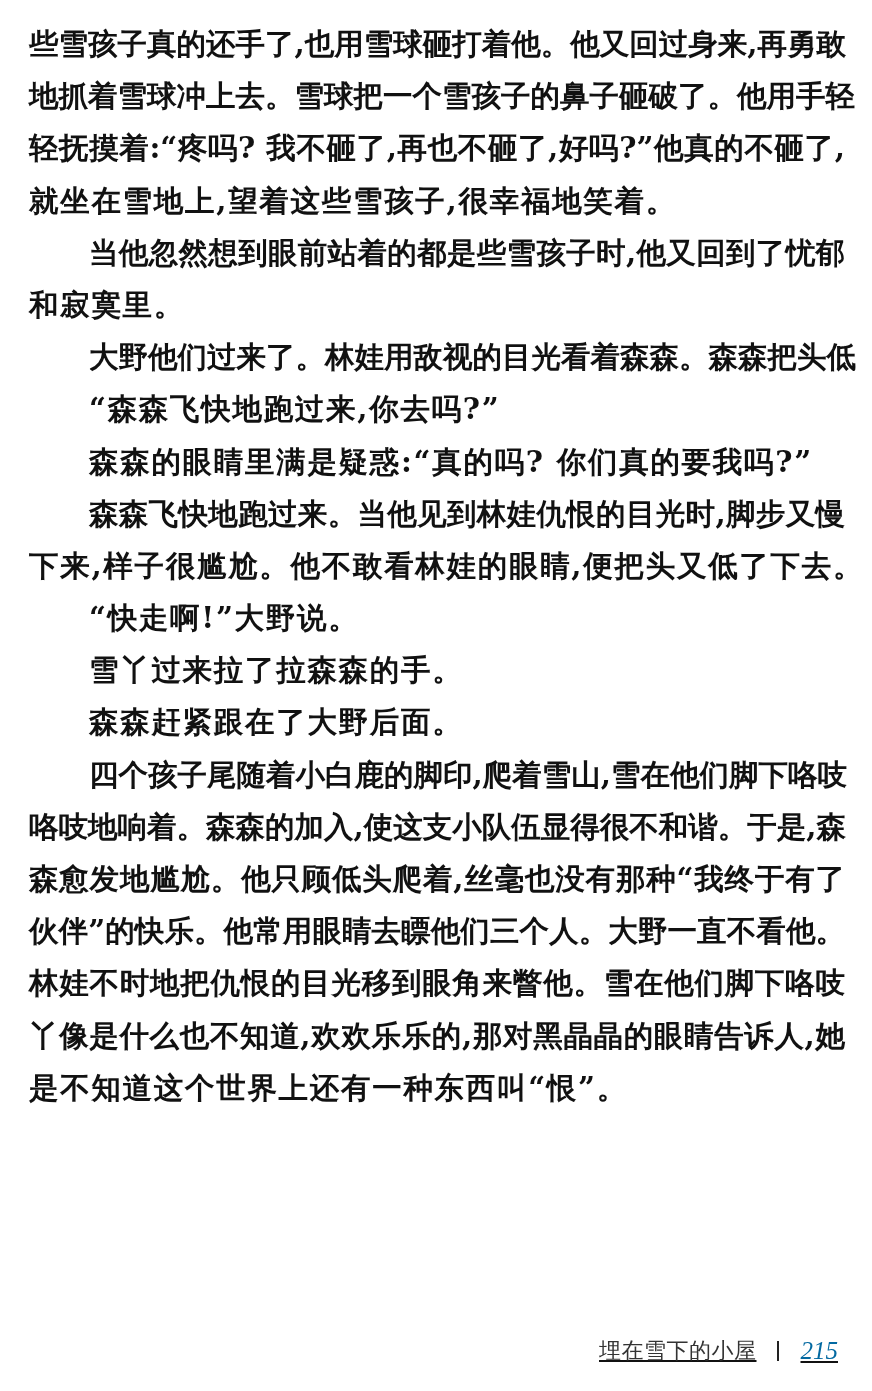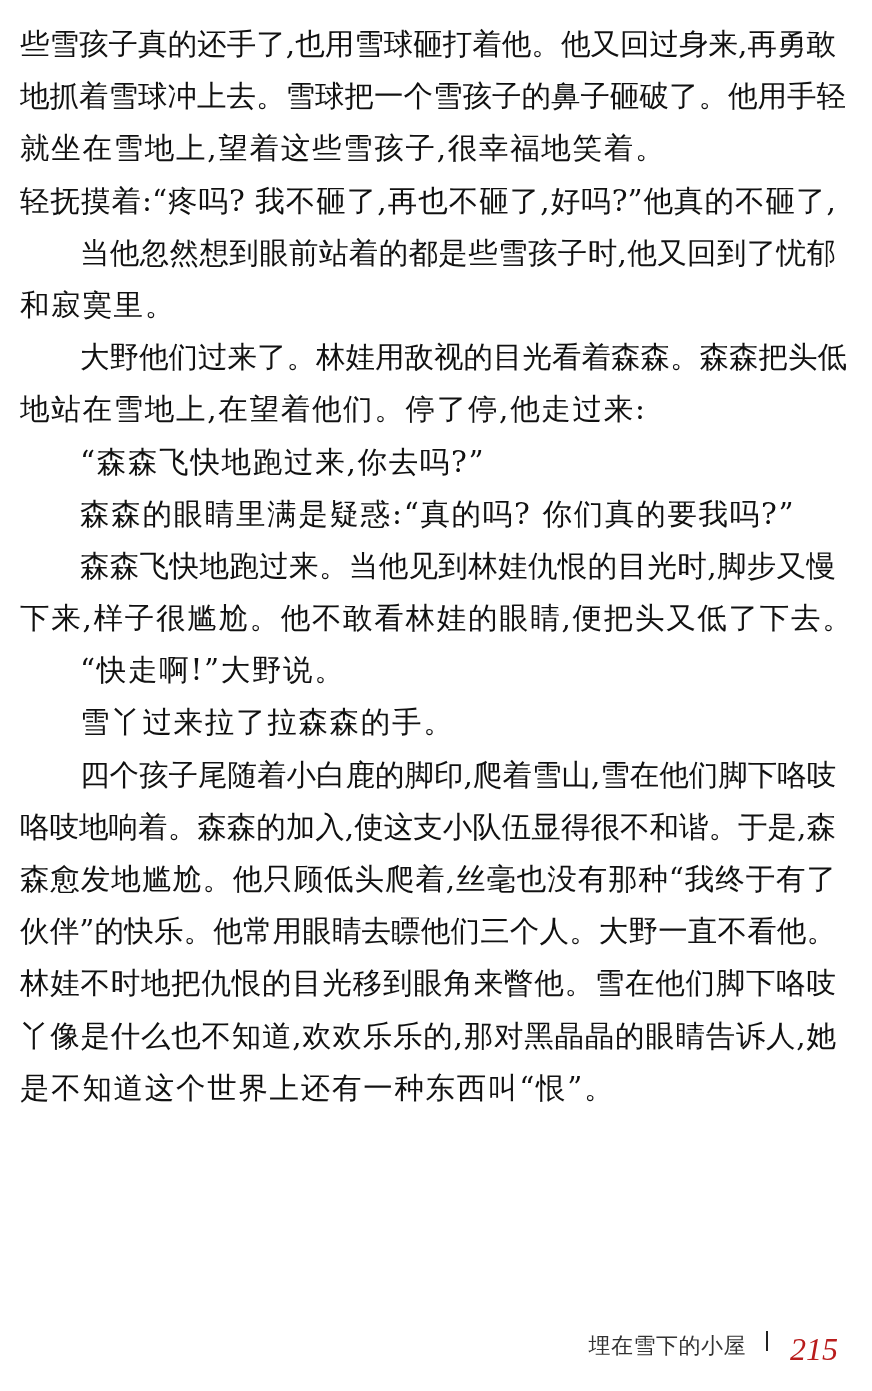--- a/index.html
+++ b/index.html
@@ -10,23 +10,24 @@
     body {
       width: 872px;
       height: 1391px;
       position: relative;
       overflow: hidden;
       font-family: "DejaVu Serif", "Liberation Serif", serif;
       color: #111111;
     }
     .page-body {
       position: absolute;
-      left: 20px;
+      left: 29px;
       top: 18px;
       width: 816px;
+      font-weight: bold;
     }
     .line {
       height: 52.2px;
       line-height: 52.2px;
       font-size: 29.5px;
       white-space: nowrap;
       letter-spacing: 1.7px;
     }
     .line.justify {
       text-align: justify;
@@ -34,60 +35,62 @@
       letter-spacing: 0;
     }
     .line.indent {
       padding-left: 60px;
     }
     .footer {
       position: absolute;
       right: 34px;
       top: 1331px;
       display: flex;
+      align-items: center;
       height: 40px;
+      text-decoration: underline;
     }
     .footer-title {
       font-family: "DejaVu Sans", "Liberation Sans", sans-serif;
       font-size: 22px;
       color: #333333;
       letter-spacing: 0.5px;
     }
     .footer-sep {
       display: inline-block;
       width: 2px;
       height: 20px;
       background: #222222;
       margin: 0 22px 0 20px;
     }
     .footer-page {
       font-family: "Liberation Serif", "DejaVu Serif", serif;
       font-style: italic;
-      font-size: 32px;
-      color: #b91c1c;
+      font-size: 25px;
+      color: #0369a1;
     }
   </style>
 </head>
 <body>
 
 <div class="page-body">
   <div class="line justify">些雪孩子真的还手了,也用雪球砸打着他。他又回过身来,再勇敢</div>
   <div class="line justify">地抓着雪球冲上去。雪球把一个雪孩子的鼻子砸破了。他用手轻</div>
+  <div class="line justify">轻抚摸着:“疼吗? 我不砸了,再也不砸了,好吗?”他真的不砸了,</div>
   <div class="line">就坐在雪地上,望着这些雪孩子,很幸福地笑着。</div>
-  <div class="line justify">轻抚摸着:“疼吗? 我不砸了,再也不砸了,好吗?”他真的不砸了,</div>
   <div class="line justify indent">当他忽然想到眼前站着的都是些雪孩子时,他又回到了忧郁</div>
   <div class="line">和寂寞里。</div>
   <div class="line justify indent">大野他们过来了。林娃用敌视的目光看着森森。森森把头低</div>
-  <div class="line">地站在雪地上,在望着他们。停了停,他走过来:</div>
   <div class="line indent">“森森飞快地跑过来,你去吗?”</div>
   <div class="line indent">森森的眼睛里满是疑惑:“真的吗? 你们真的要我吗?”</div>
   <div class="line justify indent">森森飞快地跑过来。当他见到林娃仇恨的目光时,脚步又慢</div>
   <div class="line">下来,样子很尴尬。他不敢看林娃的眼睛,便把头又低了下去。</div>
   <div class="line indent">“快走啊!”大野说。</div>
   <div class="line indent">雪丫过来拉了拉森森的手。</div>
+  <div class="line indent">森森赶紧跟在了大野后面。</div>
   <div class="line justify indent">四个孩子尾随着小白鹿的脚印,爬着雪山,雪在他们脚下咯吱</div>
   <div class="line justify">咯吱地响着。森森的加入,使这支小队伍显得很不和谐。于是,森</div>
   <div class="line justify">森愈发地尴尬。他只顾低头爬着,丝毫也没有那种“我终于有了</div>
   <div class="line justify">伙伴”的快乐。他常用眼睛去瞟他们三个人。大野一直不看他。</div>
   <div class="line justify">林娃不时地把仇恨的目光移到眼角来瞥他。雪在他们脚下咯吱</div>
   <div class="line justify">丫像是什么也不知道,欢欢乐乐的,那对黑晶晶的眼睛告诉人,她</div>
   <div class="line">是不知道这个世界上还有一种东西叫“恨”。</div>
 </div>
 
 <div class="footer">

